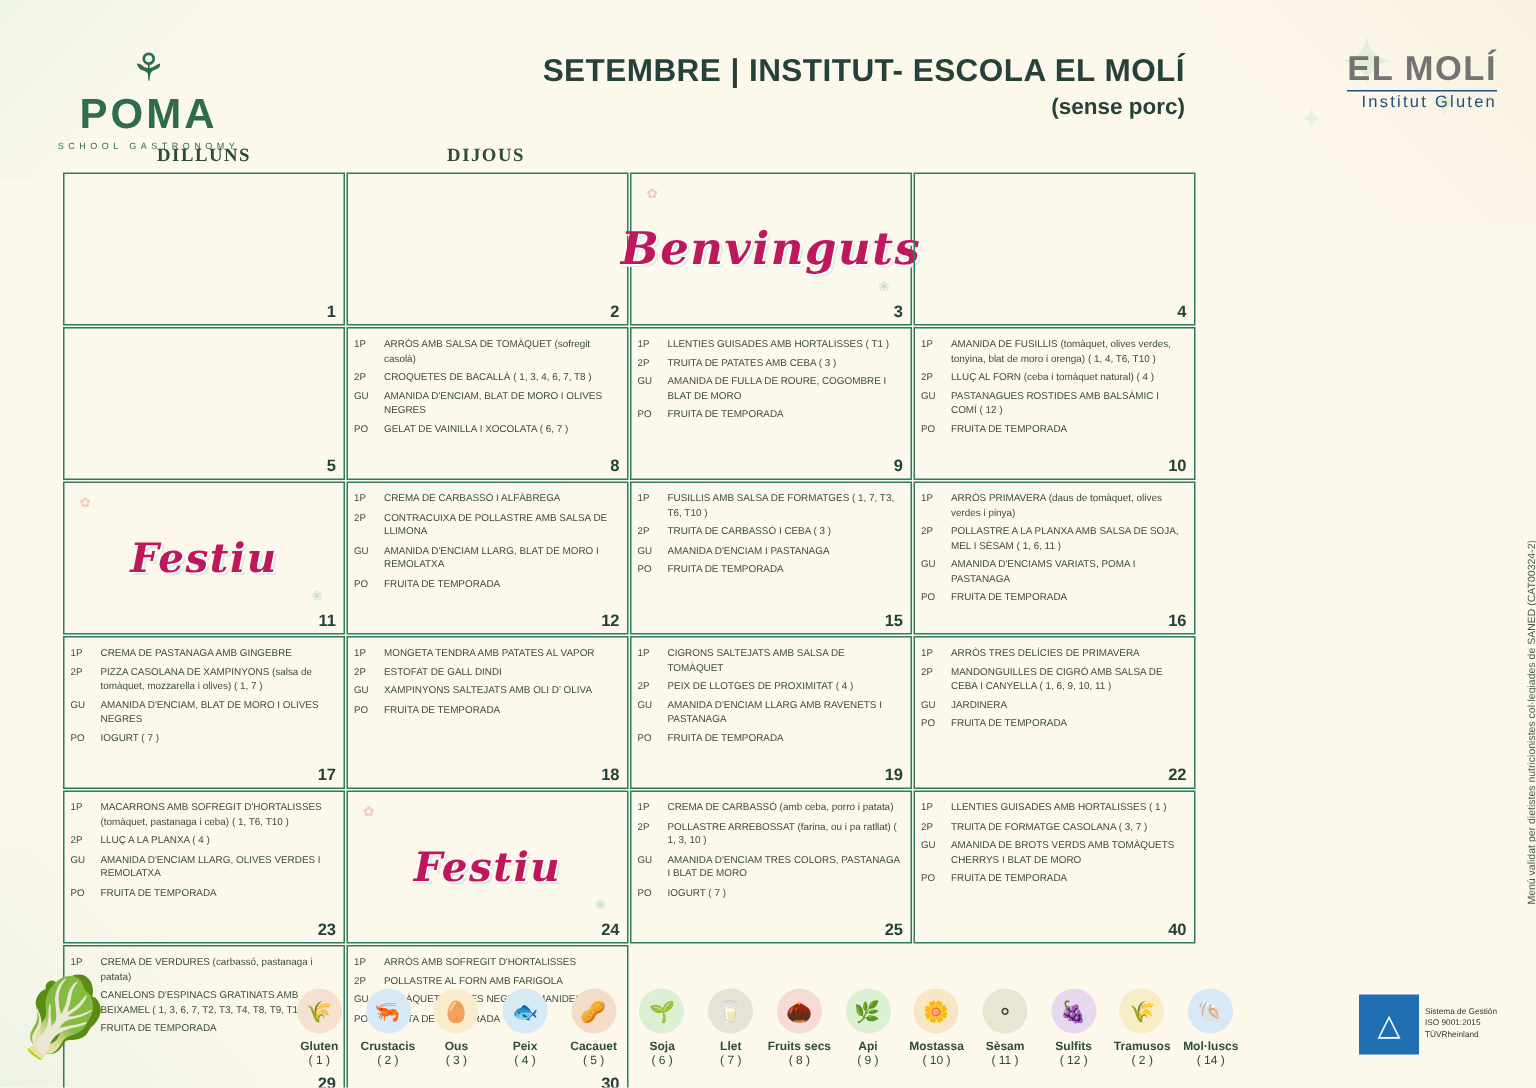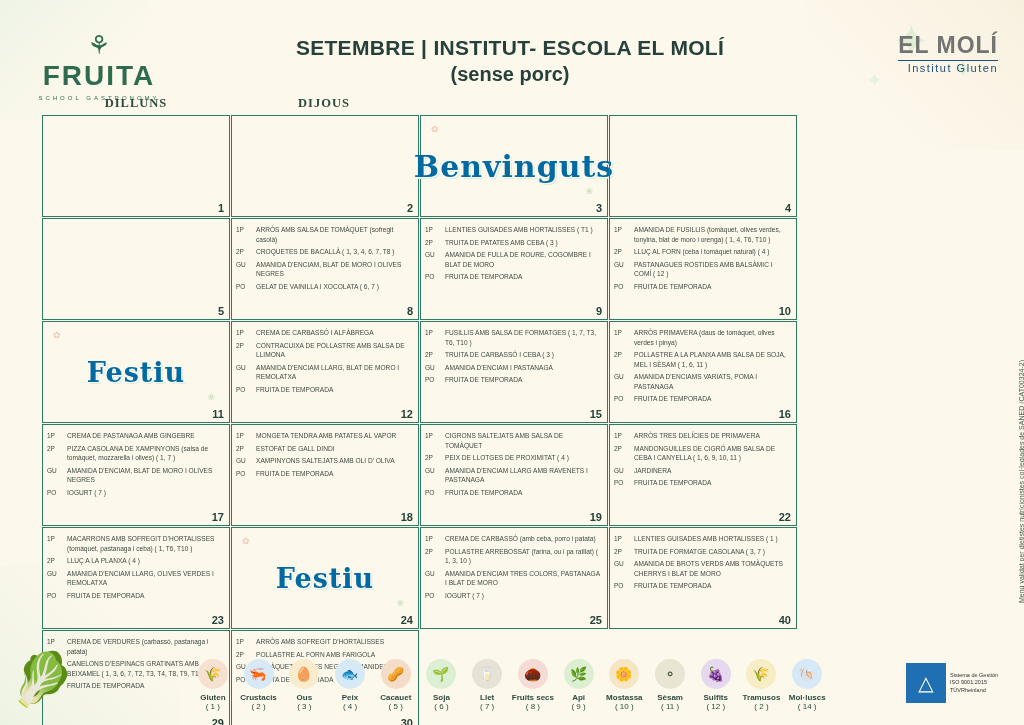--- a/index.html
+++ b/index.html
@@ -22,43 +22,43 @@
   .s1{left:892px;top:18px;font-size:46px;color:#dfeed4;}
   .s2{left:952px;top:56px;font-size:26px;color:#e3f0d8;}
   .s3{left:866px;top:70px;font-size:20px;color:#e8f2e0;}
 
   
   .logo{position:absolute;left:24px;top:32px;width:150px;text-align:center;}
   .logo .mark{font-size:26px;color:#2f6b4f;line-height:1;}
   .logo .word{font-size:28px;font-weight:bold;letter-spacing:2px;color:#2f6b4f;margin-top:2px;}
   .logo .sub{font-size:6px;letter-spacing:3px;color:#2f6b4f;margin-top:3px;}
 
-  .title{position:absolute;left:230px;top:36px;width:560px;text-align:center;}
+  .title{position:absolute;left:230px;top:36px;width:560px;text-align:right;}
   .title .l1{font-size:21px;font-weight:bold;color:#26413a;letter-spacing:.3px;}
-  .title .l2{font-size:20px;font-weight:bold;color:#26413a;margin-top:3px;}
+  .title .l2{font-size:15px;font-weight:bold;color:#26413a;margin-top:3px;}
 
   .brand{position:absolute;right:26px;top:32px;text-align:right;}
   .brand .bn{font-size:23px;font-weight:bold;color:#737373;letter-spacing:1px;}
   .brand .bs{font-size:11px;color:#1f4f7a;letter-spacing:1.5px;border-top:1px solid #1f4f7a;padding-top:1px;margin-top:1px;}
 
   
   .cal{position:absolute;left:42px;top:96px;width:940px;}
   .daynames{display:flex;font-family:Liberation Serif, serif;}
   .daynames div{width:188px;text-align:center;font-size:12.5px;font-weight:bold;letter-spacing:1px;color:#2c4a3e;padding-bottom:4px;}
   .grid{display:flex;flex-wrap:wrap;width:940px;}
   .cell{width:186px;min-height:100px;border:1px solid #2f7a63;margin:0 1px 1px 0;position:relative;background:transparent;}
   .cell.empty{border:none;background:transparent;}
   .cell .num{position:absolute;right:5px;bottom:2px;font-size:11px;font-weight:bold;color:#24403a;}
   .rows{padding:6px 6px 14px 4px;}
   .r{display:flex;margin-bottom:3px;}
   .tag{width:20px;flex:0 0 20px;font-size:6.5px;color:#3d4b42;padding-top:1px;text-align:left;}
   .txt{font-size:6.6px;line-height:1.45;color:#3d4b42;}
   .cell.banner{display:flex;align-items:center;justify-content:center;}
-  .script{font-family:"DejaVu Serif", serif;font-weight:bold;
-    font-size:30px;color:#0369a1;letter-spacing:1px;
+  .script{font-family:"DejaVu Serif", serif;font-style:italic;font-weight:bold;
+    font-size:30px;color:#be185d;letter-spacing:1px;
     text-shadow:1px 1px 0 #ffffff, 2px 2px 0 #d8ece2;}
   .script.small{font-size:27px;}
   .banner .deco{position:absolute;left:10px;top:8px;font-size:9px;color:#f0c9b8;}
   .banner .deco2{position:absolute;right:14px;bottom:20px;font-size:9px;color:#cfe3c4;}
 
   
   .sidenote{position:absolute;right:6px;top:360px;transform:rotate(-90deg);transform-origin:right top;
     font-size:7px;color:#4a5a4e;white-space:nowrap;}
 
   
@@ -81,21 +81,21 @@
 
 <div class="corner-tl"></div>
 <div class="corner-tr"></div>
 <div class="corner-bl"></div>
 <div class="star s1">✦</div>
 <div class="star s2">✦</div>
 <div class="star s3">✦</div>
 
 <div class="logo">
   <div class="mark">⚘</div>
-  <div class="word">FRUITA</div>
+  <div class="word">POMA</div>
   <div class="sub">SCHOOL GASTRONOMY</div>
 </div>
 
 <div class="title">
   <div class="l1">SETEMBRE  |  INSTITUT- ESCOLA EL MOLÍ</div>
   <div class="l2">(sense porc)</div>
 </div>
 
 <div class="brand">
   <div class="bn">EL MOLÍ</div>

